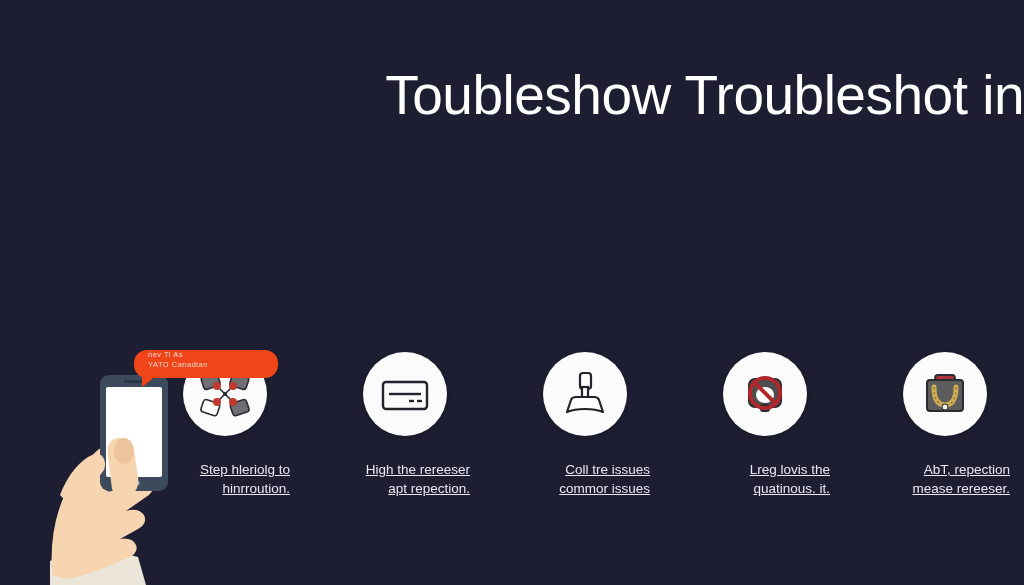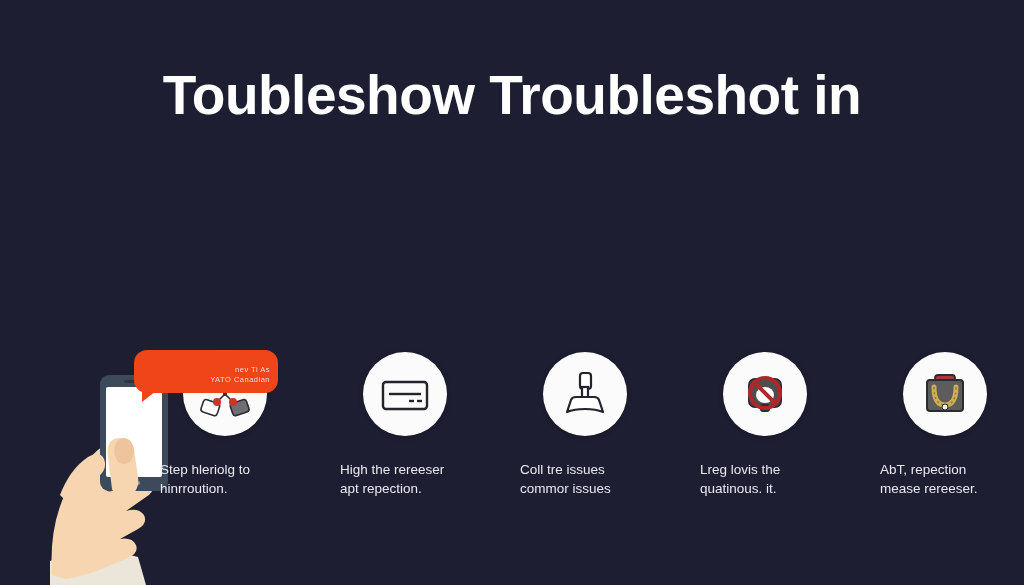--- a/index.html
+++ b/index.html
@@ -26,24 +26,25 @@
     position: absolute;
     left: 0;
     top: 58px;
     width: 1024px;
     text-align: center;
   }
   .title-line {
     display: block;
     color: #ffffff;
     font-size: 55px;
-    font-weight: bold;
+    font-weight: normal;
     letter-spacing: -0.5px;
     line-height: 74px;
     white-space: nowrap;
+    text-align: right;
   }
 
   
   #hand-phone {
     position: absolute;
     left: 42px;
     top: 365px;
     width: 170px;
     height: 220px;
   }
@@ -74,35 +75,35 @@
     display: flex;
     align-items: center;
     justify-content: center;
     box-shadow: 0 1px 5px rgba(0,0,0,0.28);
   }
   .step-caption {
     margin-top: 24px;
     color: #e9e9f2;
     font-size: 13.5px;
     line-height: 19px;
-    text-align: left;
+    text-align: right;
     width: 130px;
+    text-decoration: underline;
   }
 
   
   #speech-bubble {
     position: absolute;
     left: -26px;
     top: -2px;
     width: 122px;
-    padding: 15px 8px 8px 14px;
+    padding: 0 8px 8px 14px;
     background: #f04419;
     border-radius: 13px;
     z-index: 4;
-    text-align: right;
   }
   #speech-bubble:after {
     content: "";
     position: absolute;
     left: 8px;
     bottom: -9px;
     width: 0;
     height: 0;
     border-top: 11px solid #f04419;
     border-right: 14px solid transparent;

